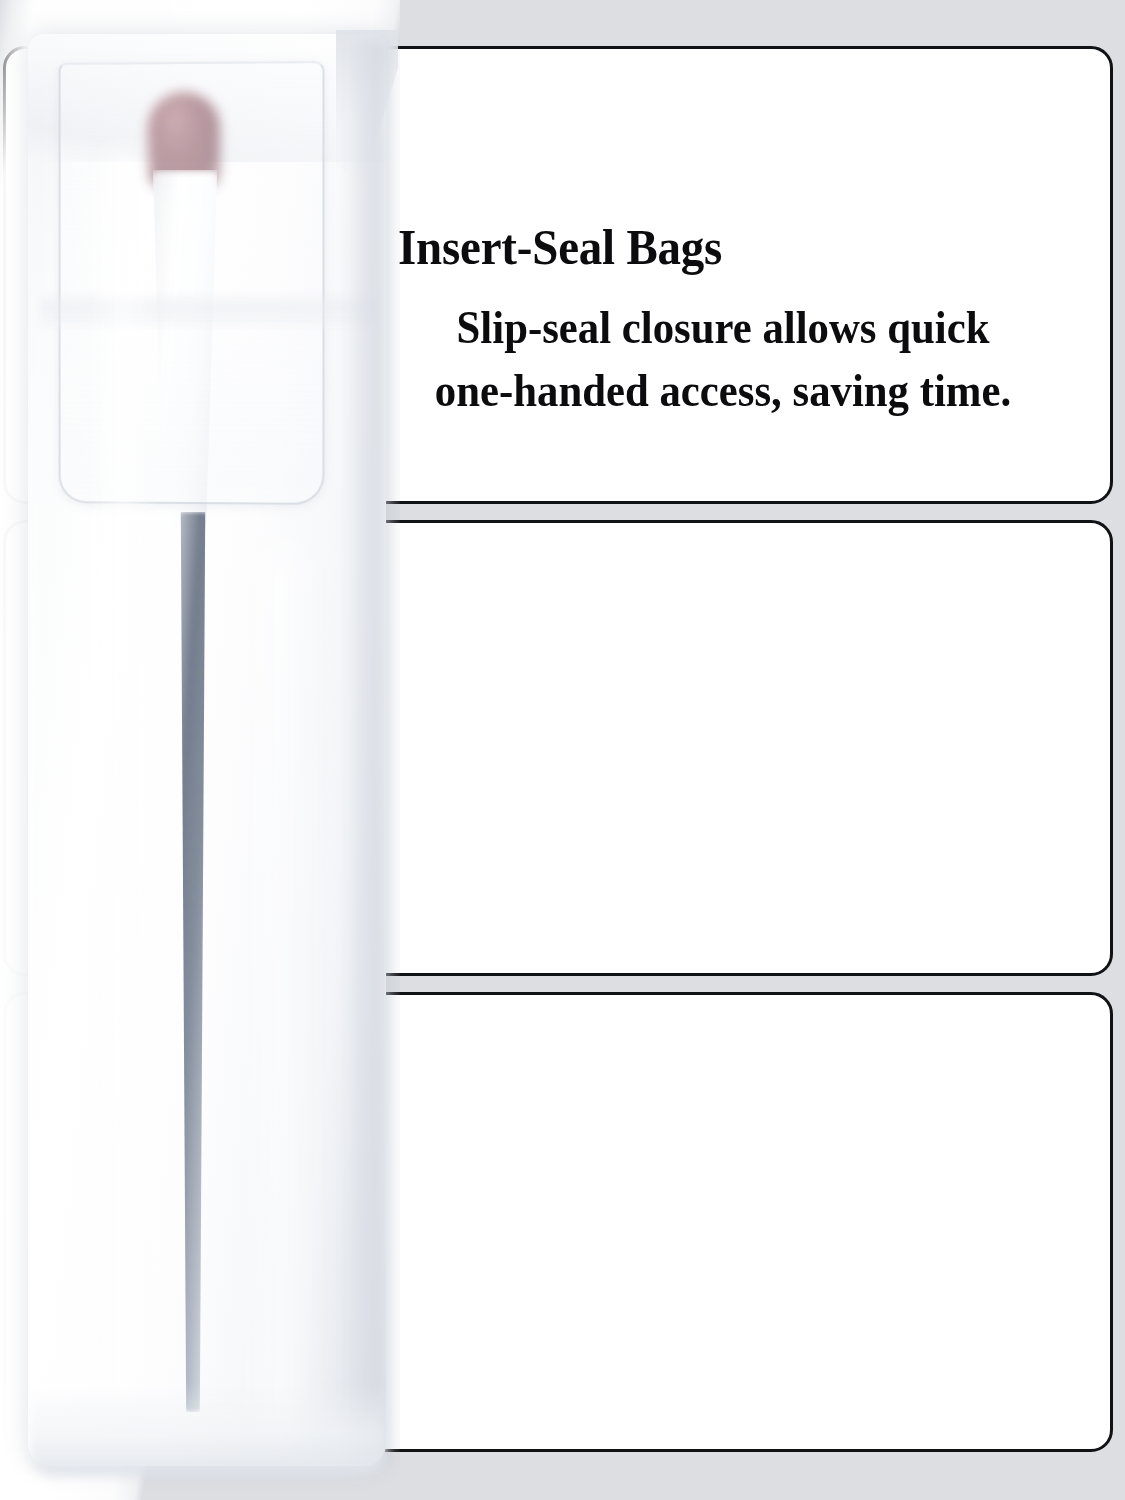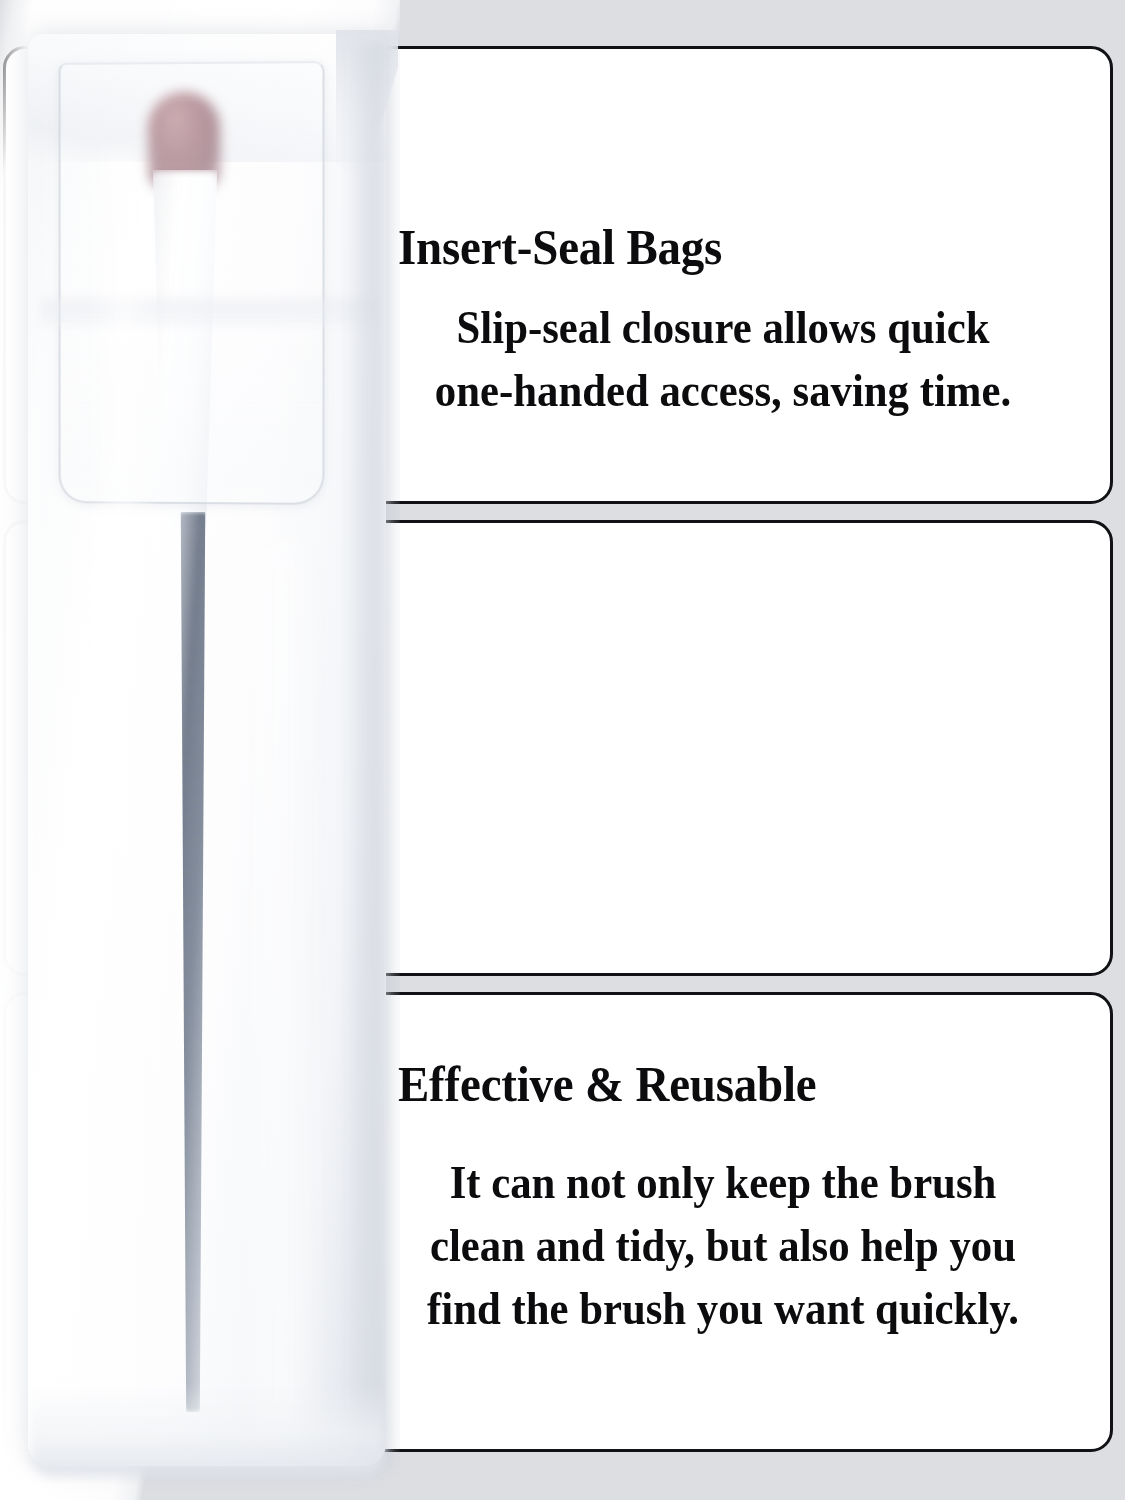--- a/index.html
+++ b/index.html
@@ -298,24 +298,20 @@
   <div class="card" id="card-1"></div>
   <div class="card" id="card-2"></div>
   <div class="card" id="card-3"></div>
 
   <div class="text-col" id="text-1">
     <p class="feature-title">Insert-Seal Bags</p>
     <p class="feature-body">Slip-seal closure allows quick one-handed access, saving time.</p>
   </div>
 
 
-  <div class="text-col" id="text-3">
-    <p class="feature-title">Effective &amp; Reusable</p>
-    <p class="feature-body">It can not only keep the brush clean and tidy, but also help you find the brush you want quickly.</p>
-  </div>
 
   <div id="product-photo">
     <div class="photo-bg"></div>
     <div class="bag"></div>
     <div class="bag-top-fold"></div>
     <div class="bag-shoulder"></div>
     <div class="brush-tip"></div>
     <div class="brush-ferrule"></div>
     <div class="brush-handle"></div>
     <div class="bag-pocket"></div>

